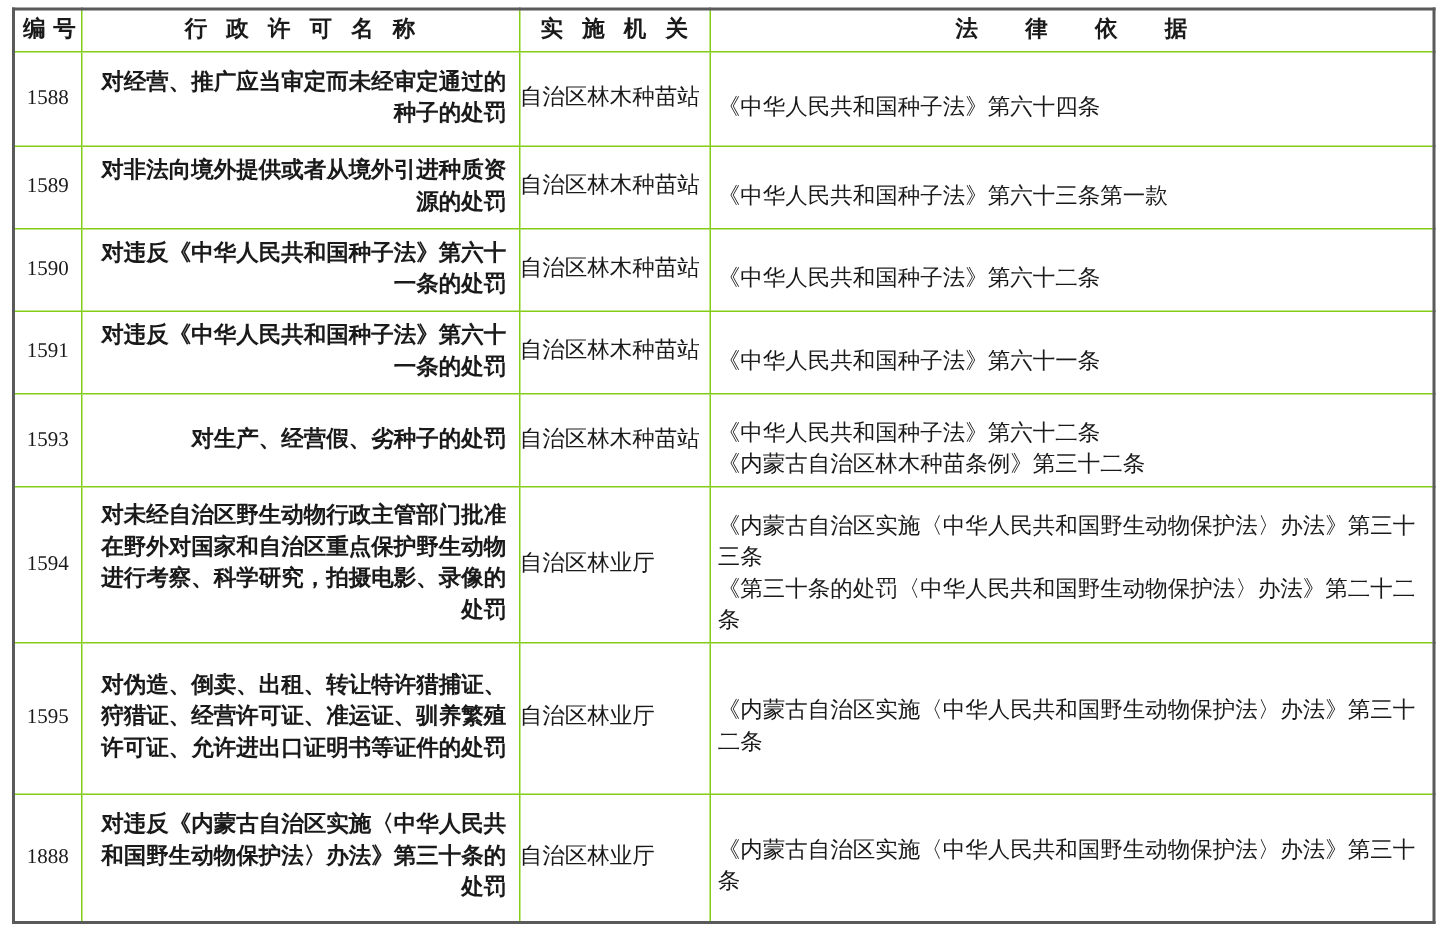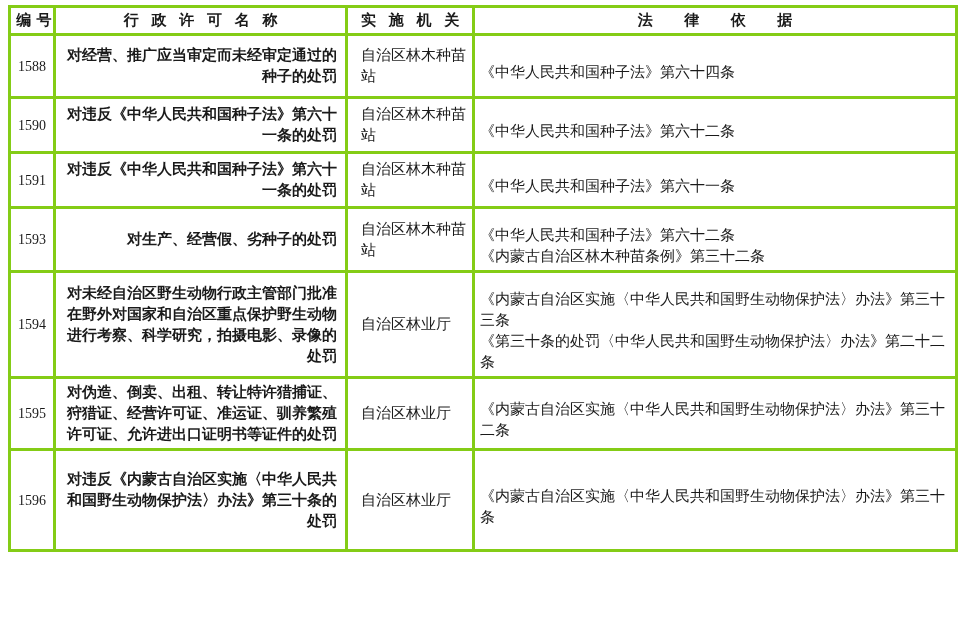--- a/index.html
+++ b/index.html
@@ -26,21 +26,21 @@
     table-layout: fixed;
     border: 2px solid #5a5a5a;
     background: #ffffff;
   }
   col.c-id     { width: 45px;  }
   col.c-name   { width: 292px; }
   col.c-agency { width: 127px; }
   col.c-legal  { width: 483px; }
 
   th, td {
-    border: 3px solid #84cc16;
+    border: 1px solid #84cc16;
     vertical-align: middle;
     font-size: 15px;
     line-height: 21px;
     padding: 3px 7px;
     box-sizing: border-box;
     overflow: hidden;
   }
   thead th {
     height: 28px;
     font-weight: bold;
@@ -51,21 +51,21 @@
   th.sp-sm  { letter-spacing: 0.35em; text-indent: 0.35em; }
   th.sp-md  { letter-spacing: 0.85em; text-indent: 0.85em; }
   th.sp-lg  { letter-spacing: 2.1em;  text-indent: 2.1em;  }
 
   td.cell-id {
     text-align: center;
     padding: 3px 2px;
     font-size: 14px;
   }
   td.cell-name   { text-align: right; padding: 3px 8px 3px 8px; font-weight: bold; }
-  td.cell-agency { text-align: left; padding: 3px 5px 3px 13px; }
+  td.cell-agency { text-align: left; padding: 3px 5px 3px 0; }
   td.cell-legal  { text-align: left; padding: 16px 6px 3px 5px; }
   td.cell-legal .legal-line { display: block; }
 
   
   tbody tr:nth-child(1) td { height: 63px;  }
   tbody tr:nth-child(2) td { height: 55px;  }
   tbody tr:nth-child(3) td { height: 55px;  }
   tbody tr:nth-child(4) td { height: 55px;  }
   tbody tr:nth-child(5) td { height: 54px;  }
   tbody tr:nth-child(6) td { height: 53px;  }
@@ -92,20 +92,28 @@
         <th class="sp-lg">法律依据</th>
       </tr>
     </thead>
     <tbody id="table-body">
         <tr>
           <td class="cell-id">1588</td>
           <td class="cell-name">对经营、推广应当审定而未经审定通过的种子的处罚</td>
           <td class="cell-agency">自治区林木种苗站</td>
           <td class="cell-legal">
             <span class="legal-line">《中华人民共和国种子法》第六十四条</span>
+          </td>
+        </tr>
+        <tr>
+          <td class="cell-id">1589</td>
+          <td class="cell-name">对非法向境外提供或者从境外引进种质资源的处罚</td>
+          <td class="cell-agency">自治区林木种苗站</td>
+          <td class="cell-legal">
+            <span class="legal-line">《中华人民共和国种子法》第六十三条第一款</span>
           </td>
         </tr>
         <tr>
           <td class="cell-id">1590</td>
           <td class="cell-name">对违反《中华人民共和国种子法》第六十一条的处罚</td>
           <td class="cell-agency">自治区林木种苗站</td>
           <td class="cell-legal">
             <span class="legal-line">《中华人民共和国种子法》第六十二条</span>
           </td>
         </tr>
@@ -137,21 +145,21 @@
         </tr>
         <tr>
           <td class="cell-id">1595</td>
           <td class="cell-name">对伪造、倒卖、出租、转让特许猎捕证、狩猎证、经营许可证、准运证、驯养繁殖许可证、允许进出口证明书等证件的处罚</td>
           <td class="cell-agency">自治区林业厅</td>
           <td class="cell-legal">
             <span class="legal-line">《内蒙古自治区实施〈中华人民共和国野生动物保护法〉办法》第三十二条</span>
           </td>
         </tr>
         <tr>
-          <td class="cell-id">1596</td>
+          <td class="cell-id">1888</td>
           <td class="cell-name">对违反《内蒙古自治区实施〈中华人民共和国野生动物保护法〉办法》第三十条的处罚</td>
           <td class="cell-agency">自治区林业厅</td>
           <td class="cell-legal">
             <span class="legal-line">《内蒙古自治区实施〈中华人民共和国野生动物保护法〉办法》第三十条</span>
           </td>
         </tr>
       </tbody>
   </table>
 </div>
 

